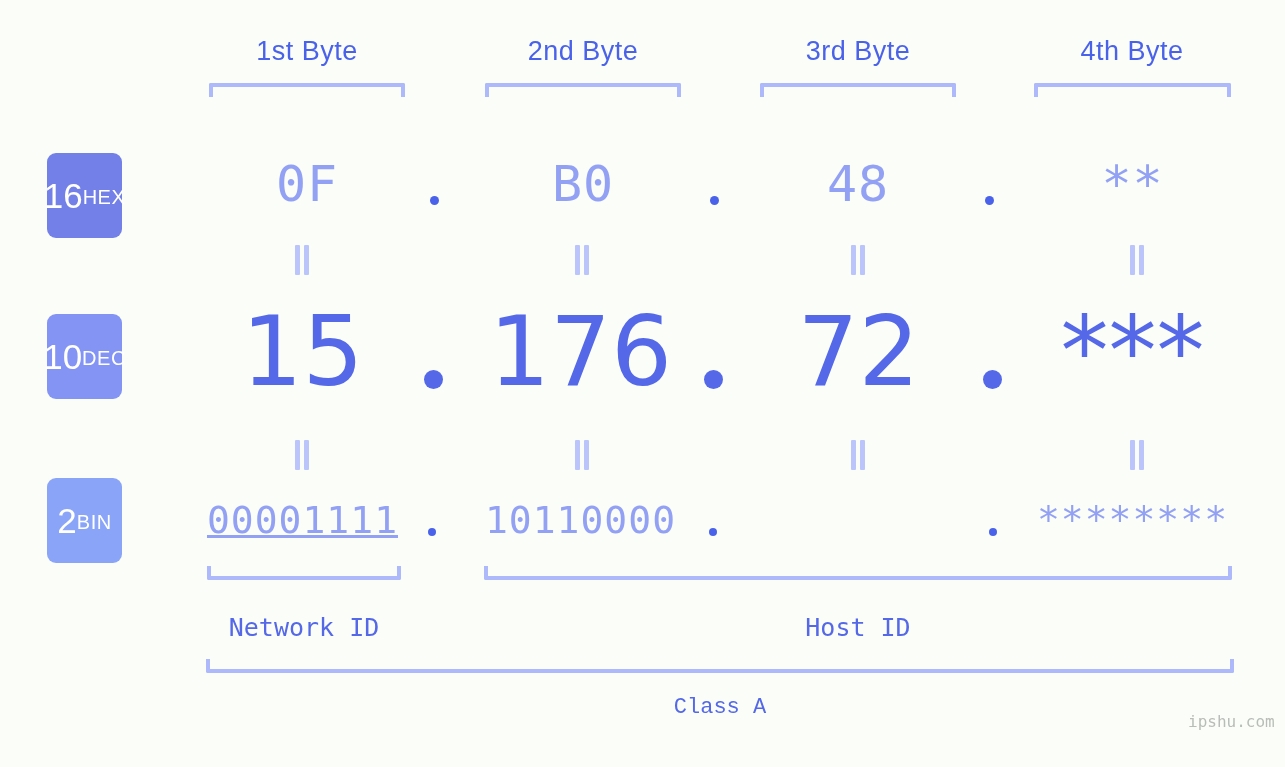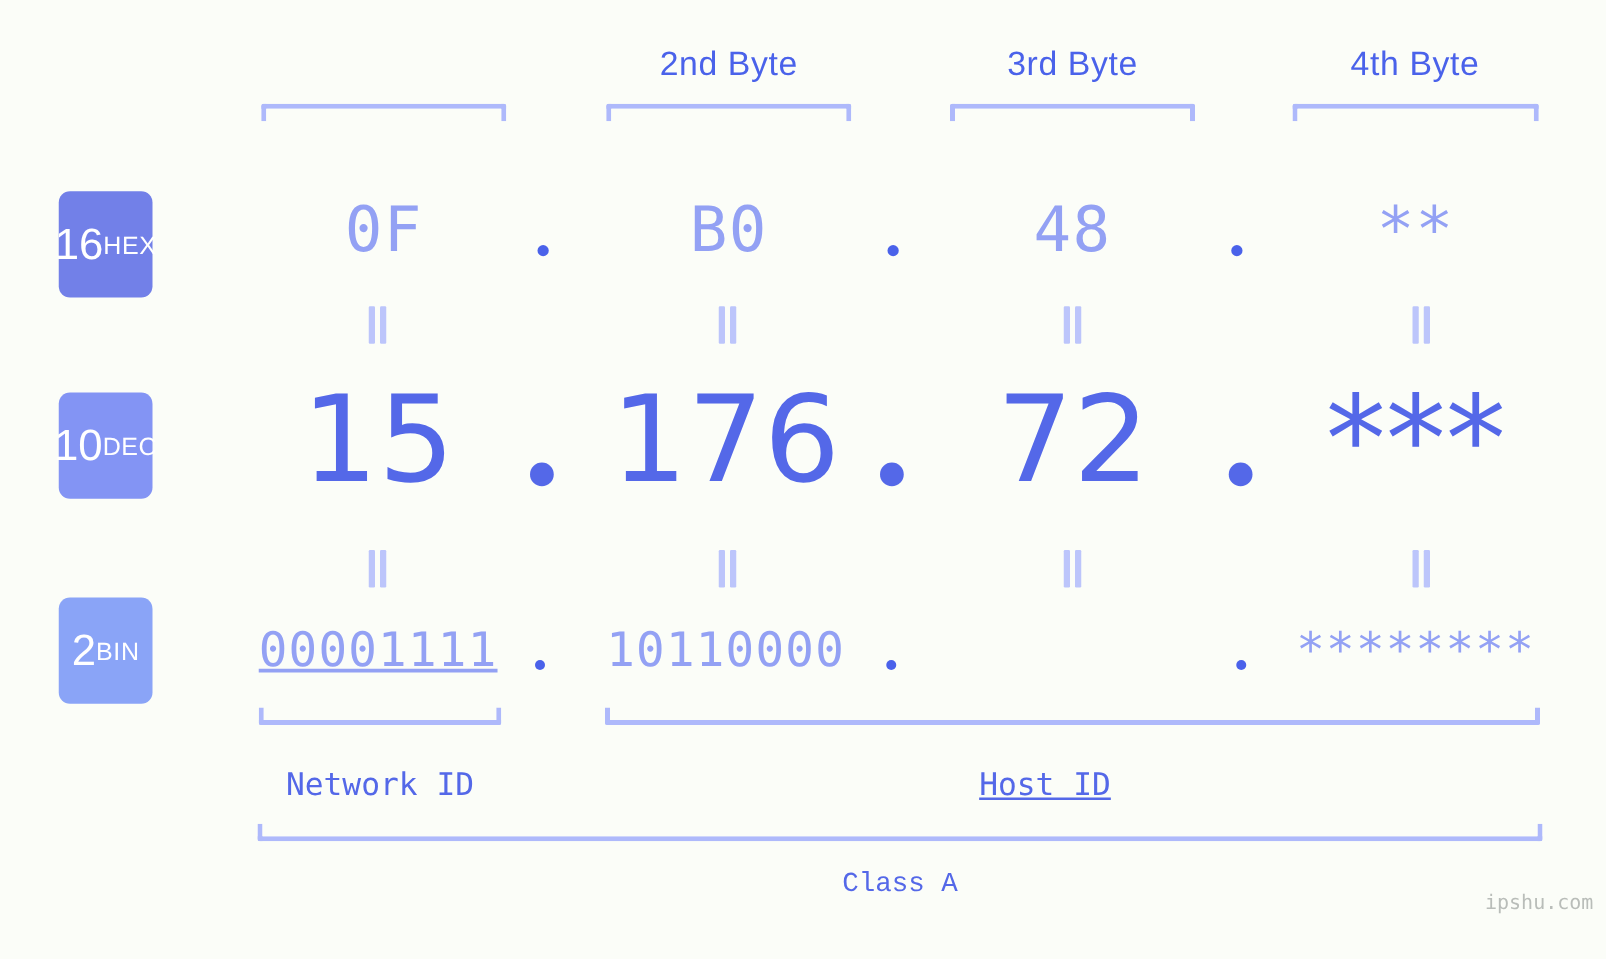--- a/index.html
+++ b/index.html
@@ -165,20 +165,23 @@
     font-family: "DejaVu Sans Mono", monospace;
     font-size: 16px;
     white-space: nowrap;
   }
 </style>
 </head>
 <body>
 
 <div id="stage">
 
+  <div class="byte-title" style="left:209px; top:36px; width:196px;">
+    <span>1st Byte</span>
+  </div>
   <div class="byte-title" style="left:485px; top:36px; width:196px;">
     <span>2nd Byte</span>
   </div>
   <div class="byte-title" style="left:760px; top:36px; width:196px;">
     <span>3rd Byte</span>
   </div>
   <div class="byte-title" style="left:1034px; top:36px; width:196px;">
     <span>4th Byte</span>
   </div>
 
@@ -254,20 +257,20 @@
   <div class="dot-bin" style="left:428px; top:528px;"></div>
   <div class="row-cell bin-val" style="left:478px; top:498px; width:205px;">10110000</div>
   <div class="dot-bin" style="left:709px; top:528px;"></div>
   <div class="dot-bin" style="left:989px; top:528px;"></div>
   <div class="row-cell bin-val" style="left:1030px; top:498px; width:205px;">********</div>
 
   <div class="bracket-bottom" style="left:207px; top:566px; width:194px;"></div>
   <div class="bracket-bottom" style="left:484px; top:566px; width:748px;"></div>
 
   <div class="idlabel" style="left:207px; top:613px; width:194px;">Network ID</div>
-  <div class="idlabel" style="left:462px; top:613px; width:748px;text-decoration:underline;">Host ID</div>
+  <div class="idlabel" style="left:484px; top:613px; width:748px;">Host ID</div>
 
   <div class="bracket-bottom" style="left:206px; top:659px; width:1028px;"></div>
   <div class="classlabel" style="left:206px; top:695px; width:1028px;">Class A</div>
 
   <div class="watermark" style="left:1188px; top:712px;">ipshu.com</div>
 
 </div>
 
 </body></html>

